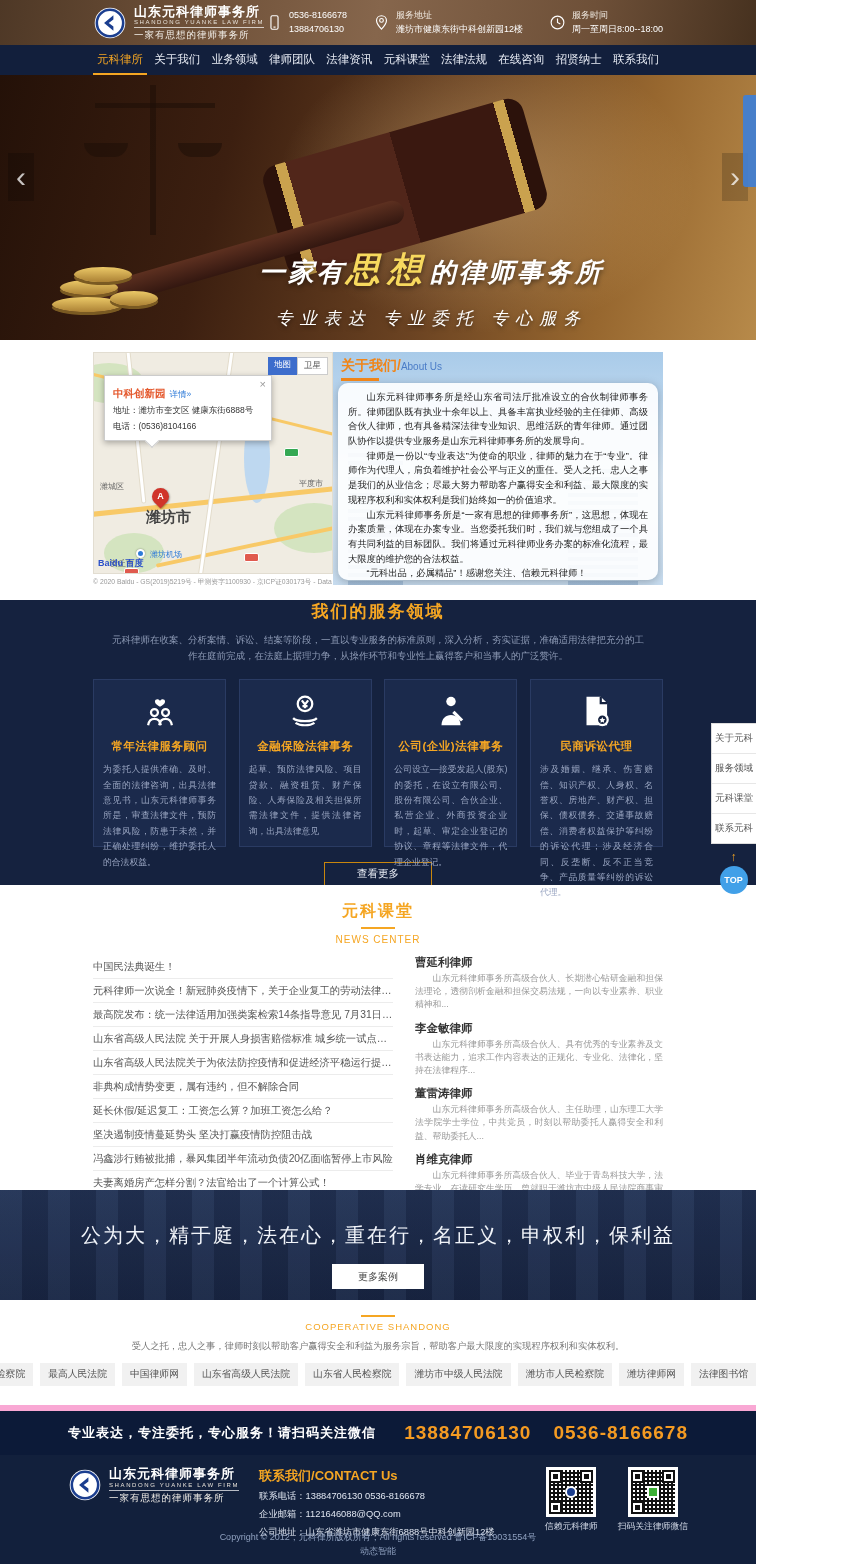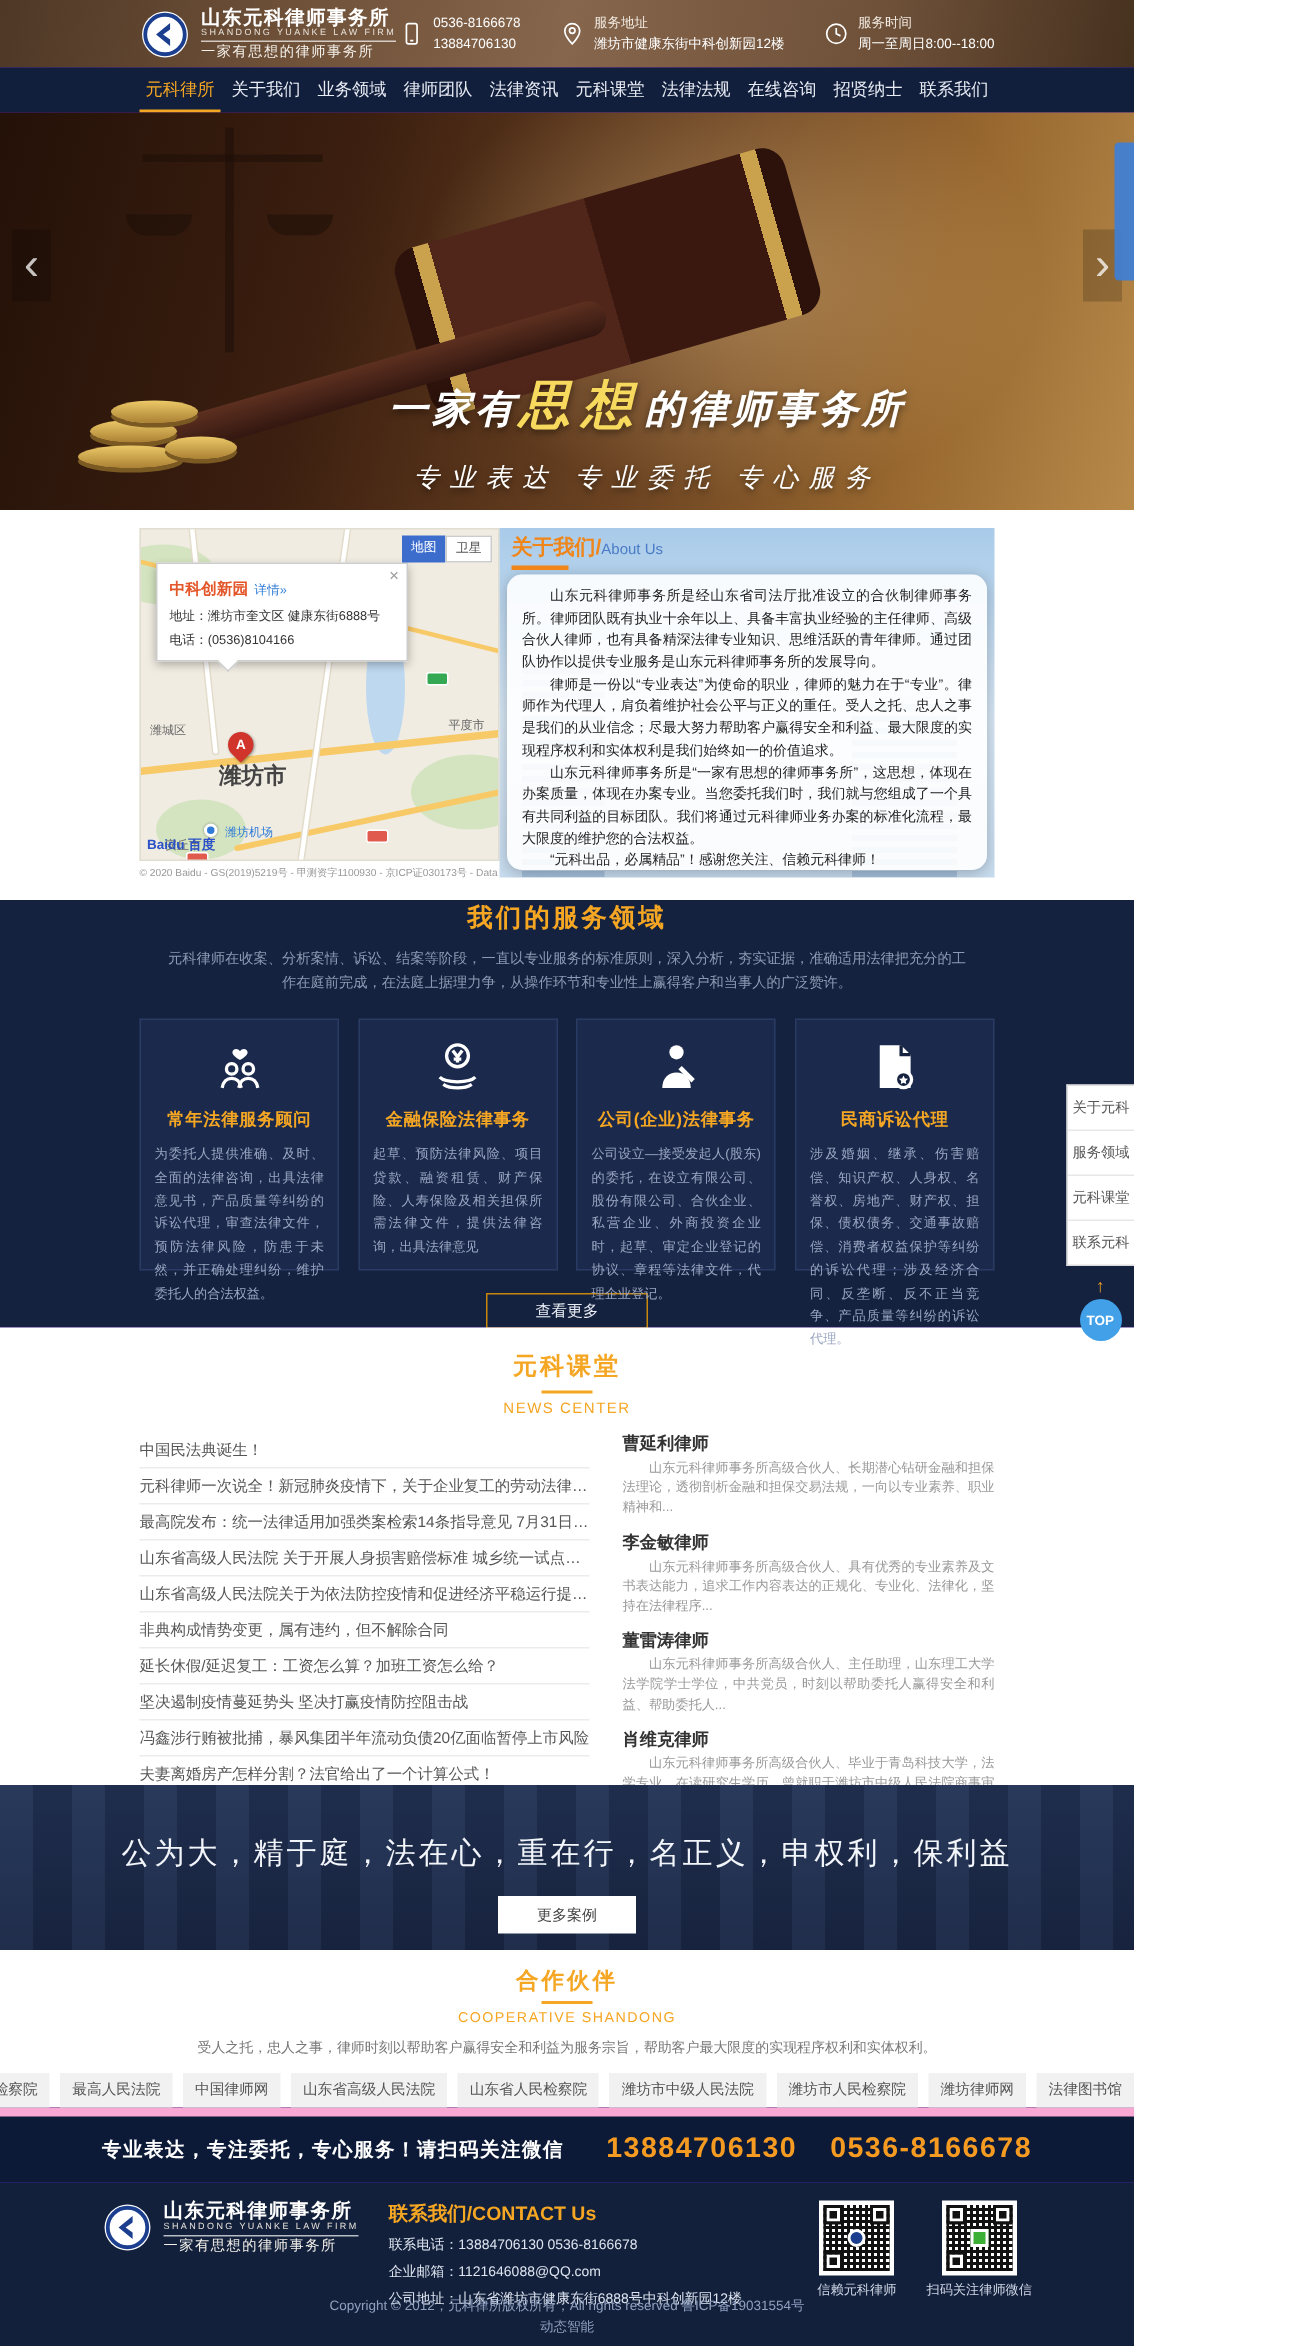--- a/index.html
+++ b/index.html
@@ -1,18 +1,18 @@
 <!DOCTYPE html>
 <html><head>
 <meta charset="utf-8">
 <style>
   *{box-sizing:border-box;margin:0;padding:0}
   html,body{background:#fff}
   body{width:860px;font-family:"Liberation Sans","DejaVu Sans",sans-serif;position:relative}
-  .page{width:756px;height:1564px;position:relative;overflow:hidden;background:#6d28d9}
+  .page{width:756px;height:1564px;position:relative;overflow:hidden;background:#0f172a}
   .container{width:570px;margin:0 auto;position:relative}
 
   
   .topbar{height:45px;background:linear-gradient(100deg,#4e3826 0%,#6e5038 25%,#86664c 50%,#6e5038 78%,#46311f 100%);display:flex;align-items:center}
   .topbar .container{display:flex;align-items:center;justify-content:space-between}
   .logo{display:flex;align-items:center;gap:7px}
   .logo-emblem{width:34px;height:34px;flex:0 0 auto}
   .logo-text{color:#fff;line-height:1.05}
   .logo-title{font-size:13px;font-weight:bold;letter-spacing:1px}
   .logo-en{font-size:6px;letter-spacing:1.6px;color:#e8e2da;border-bottom:1px solid rgba(255,255,255,.7);padding-bottom:2px;margin-top:1px}
@@ -314,21 +314,21 @@
         <div class="card-icon">
             <svg viewBox="0 0 24 24" fill="none" stroke="#fff" stroke-width="1.4">
               <path d="M12 5.6c-.9-1.6-3.2-1.2-3.2.5 0 1.2 1.8 2.3 3.2 3.2 1.4-.9 3.2-2 3.2-3.2 0-1.7-2.3-2.1-3.2-.5z" fill="#fff" stroke="none"></path>
               <circle cx="8.5" cy="13" r="2.2"></circle>
               <circle cx="15.5" cy="13" r="2.2"></circle>
               <path d="M4.5 21c.4-2.6 2-4 4-4s3.6 1.4 4 4"></path>
               <path d="M11.5 21c.4-2.6 2-4 4-4s3.6 1.4 4 4"></path>
             </svg>
           </div>
         <div class="card-title">常年法律服务顾问</div>
-        <div class="card-body">为委托人提供准确、及时、全面的法律咨询，出具法律意见书，产品质量等纠纷的诉讼代理，审查法律文件，预防法律风险，防患于未然，并正确处理纠纷，维护委托人的合法权益。</div>
+        <div class="card-body">为委托人提供准确、及时、全面的法律咨询，出具法律意见书，山东元科律师事务所是，审查法律文件，预防法律风险，防患于未然，并正确处理纠纷，维护委托人的合法权益。</div>
       </div>
       <div class="card">
         <div class="card-icon">
             <svg viewBox="0 0 24 24" fill="none" stroke="#fff" stroke-width="1.4">
               <circle cx="12" cy="7.5" r="4.6"></circle>
               <path d="M10 5.3l2 2.6 2-2.6M12 7.9v2.4M10.4 8.9h3.2"></path>
               <path d="M4.5 16.5c2.5 2.6 12.5 2.6 15 0M6 19.5c3 2 9 2 12 0"></path>
             </svg>
           </div>
         <div class="card-title">金融保险法律事务</div>
@@ -402,21 +402,20 @@
     </div>
   </section>
 
   <section class="caseband">
     <div class="skyline"></div>
     <div class="case-slogan">公为大，精于庭，法在心，重在行，名正义，申权利，保利益</div>
     <button class="case-btn">更多案例</button>
   </section>
 
   <section class="partners">
-    <div class="partners-title">合作伙伴</div>
     <div class="partners-divider"></div>
     <div class="partners-en">COOPERATIVE SHANDONG</div>
     <div class="partners-desc">受人之托，忠人之事，律师时刻以帮助客户赢得安全和利益为服务宗旨，帮助客户最大限度的实现程序权利和实体权利。</div>
     <div class="partner-row">
       <a class="partner">最高人民检察院</a>
       <a class="partner">最高人民法院</a>
       <a class="partner">中国律师网</a>
       <a class="partner">山东省高级人民法院</a>
       <a class="partner">山东省人民检察院</a>
       <a class="partner">潍坊市中级人民法院</a>

